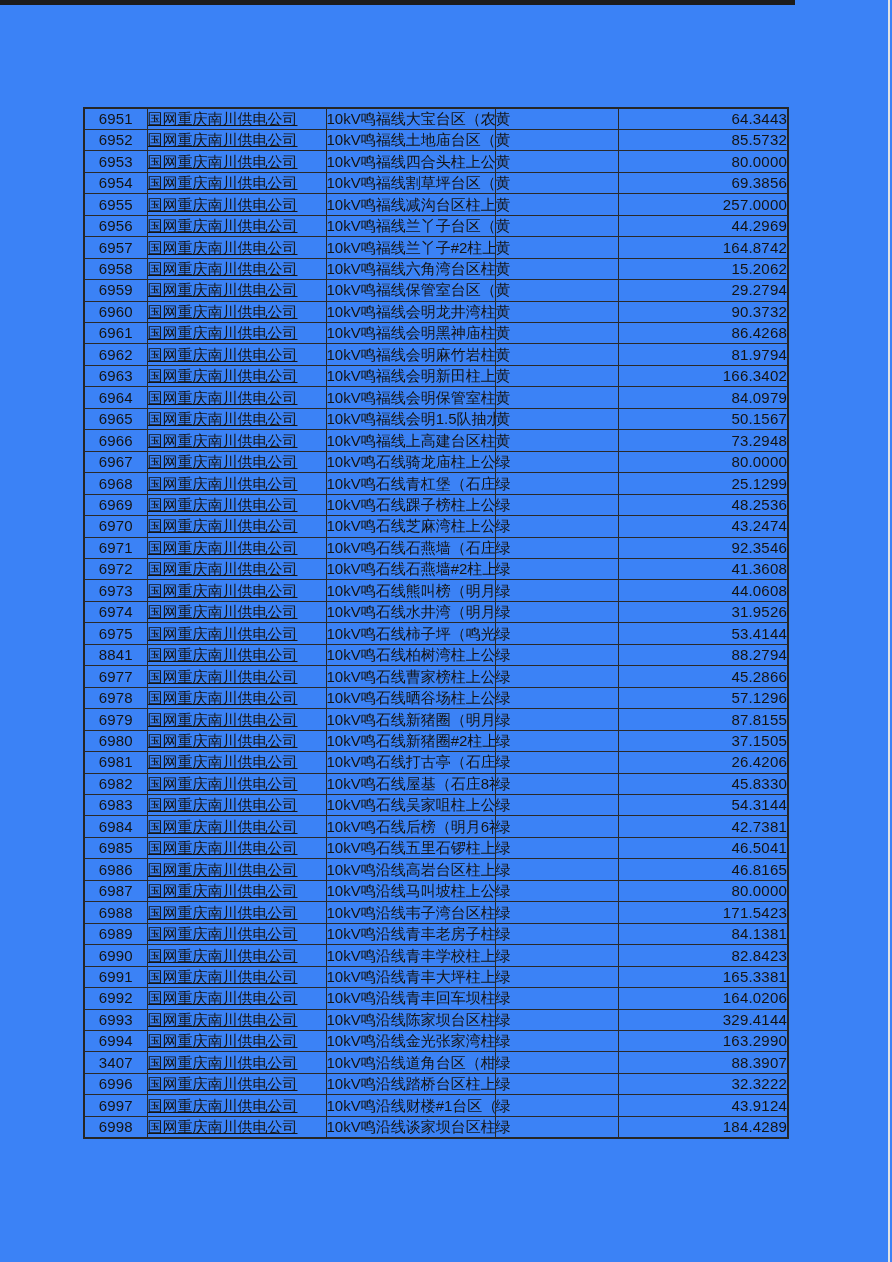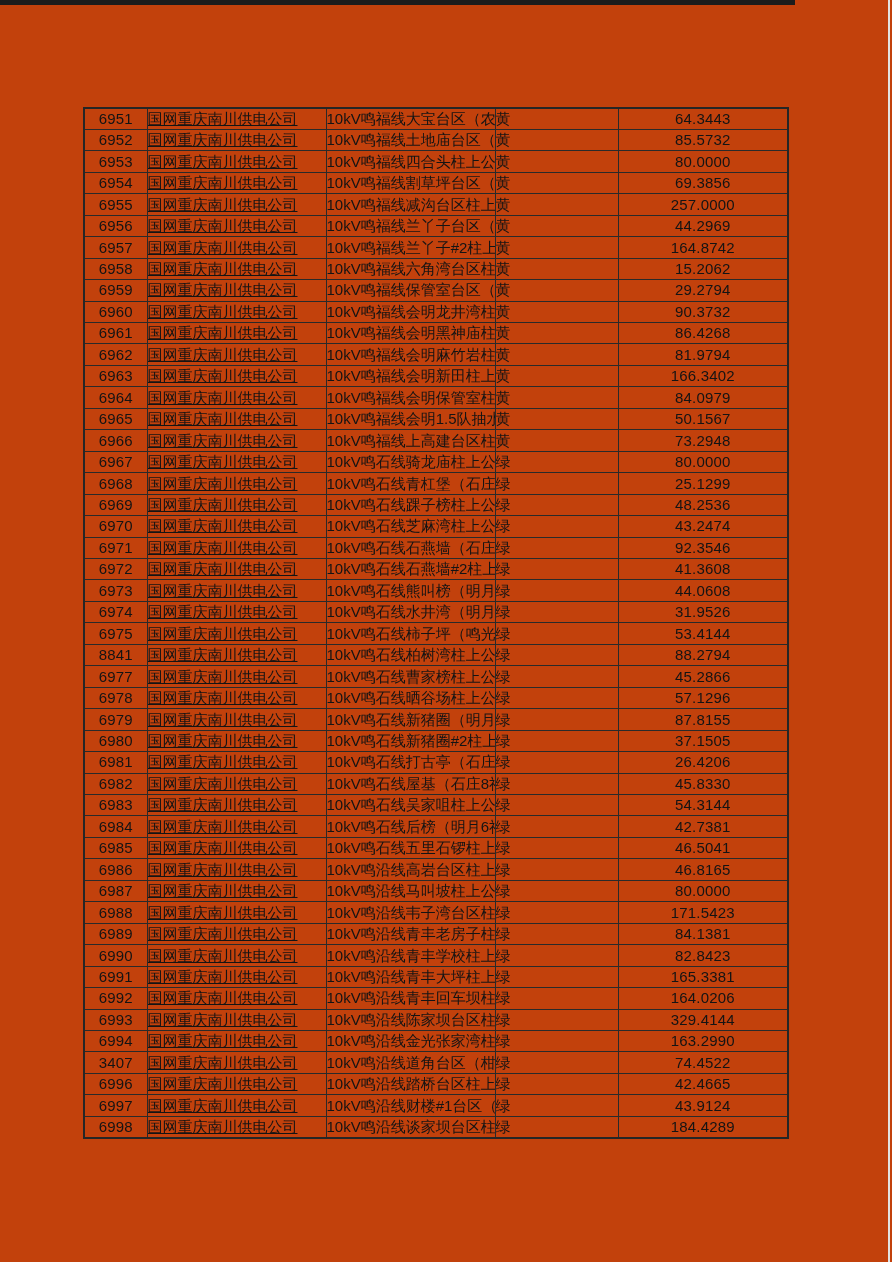--- a/index.html
+++ b/index.html
@@ -5,21 +5,21 @@
   html,body{margin:0;padding:0;}
   body{
     width:892px;height:1262px;
     background:#fdfdfd;
     font-family:"Liberation Sans","DejaVu Sans",sans-serif;
     color:#141414;
     position:relative;
     overflow:hidden;
   }
   .page{
-    position:absolute;left:0;top:0;width:892px;height:1262px;background:#c2410c;
+    position:absolute;left:0;top:0;width:892px;height:1262px;background:#3b82f6;
   }
   .top-strip{
     position:absolute;left:0;top:0;width:795px;height:5px;background:#1c1c1c;
   }
   .right-edge{
     position:absolute;left:888px;top:0;width:2px;height:1262px;background:#e3e3e3;
   }
   table.sheet{
     position:absolute;left:83px;top:107px;
     width:704px;height:1030px;
@@ -33,21 +33,21 @@
     overflow:hidden;
     white-space:nowrap;
     vertical-align:middle;
     font-size:15px;
     line-height:1.05;
   }
   td.c-id{text-align:center;font-size:14px;letter-spacing:0.2px;}
   td.c-company{padding-left:6px;text-decoration:underline;}
   td.c-line{padding-left:5px;}
   td.c-status{padding-left:1px;}
-  td.c-value{text-align:center;font-size:14px;letter-spacing:0.2px;}
+  td.c-value{text-align:right;font-size:14px;letter-spacing:0.2px;}
 </style>
 </head>
 <body>
 
 <div class="page">
   <div class="top-strip"></div>
   <div class="right-edge"></div>
 
   <table class="sheet">
     <colgroup>
@@ -364,28 +364,28 @@
           <td class="c-company">国网重庆南川供电公司</td>
           <td class="c-line">10kV鸣沿线金光张家湾柱上</td>
           <td class="c-status">绿</td>
           <td class="c-value">163.2990</td>
         </tr>
         <tr>
           <td class="c-id">3407</td>
           <td class="c-company">国网重庆南川供电公司</td>
           <td class="c-line">10kV鸣沿线道角台区（柑桔</td>
           <td class="c-status">绿</td>
-          <td class="c-value">74.4522</td>
+          <td class="c-value">88.3907</td>
         </tr>
         <tr>
           <td class="c-id">6996</td>
           <td class="c-company">国网重庆南川供电公司</td>
           <td class="c-line">10kV鸣沿线踏桥台区柱上公</td>
           <td class="c-status">绿</td>
-          <td class="c-value">42.4665</td>
+          <td class="c-value">32.3222</td>
         </tr>
         <tr>
           <td class="c-id">6997</td>
           <td class="c-company">国网重庆南川供电公司</td>
           <td class="c-line">10kV鸣沿线财楼#1台区（永</td>
           <td class="c-status">绿</td>
           <td class="c-value">43.9124</td>
         </tr>
         <tr>
           <td class="c-id">6998</td>

